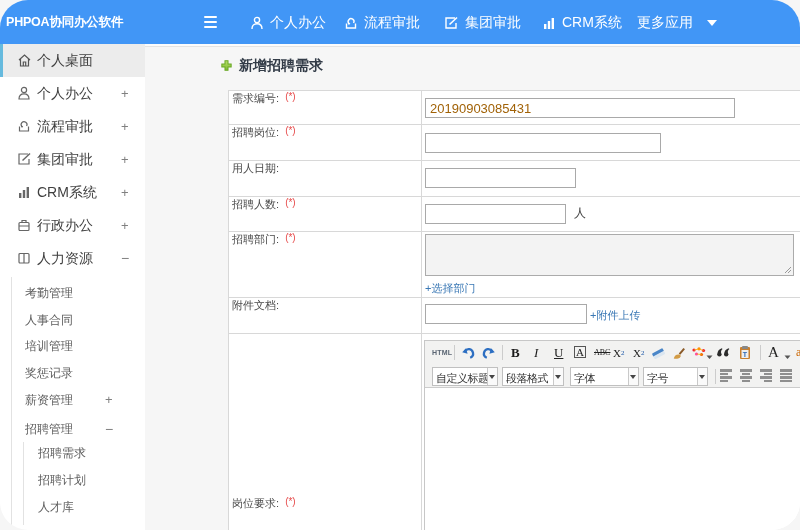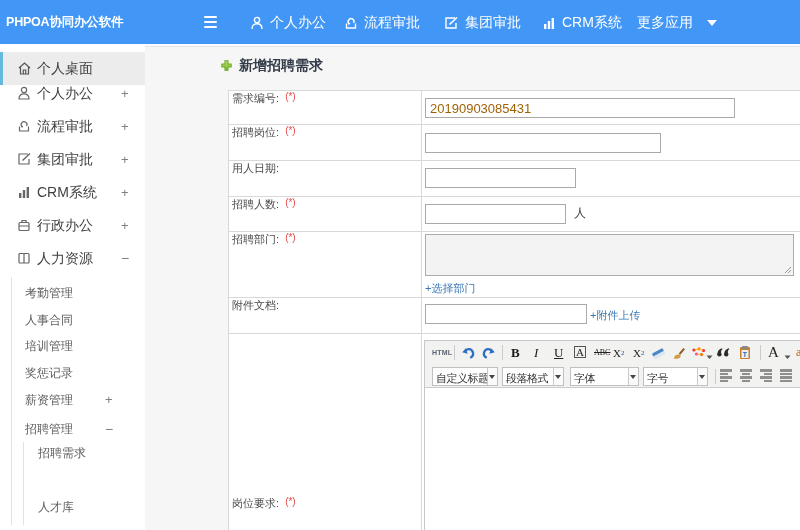--- a/index.html
+++ b/index.html
@@ -1,18 +1,18 @@
 <!DOCTYPE html>
 <html><head>
 <meta charset="utf-8">
 <style>
 * { margin:0; padding:0; box-sizing:border-box; }
 html,body { width:800px; height:530px; overflow:hidden; }
 body { font-family:"Liberation Sans", sans-serif; background:#f6f6f6; position:relative; }
-#page { position:absolute; top:0; left:0; width:800px; height:530px; overflow:hidden; }
+#page { position:absolute; top:0; left:0; width:800px; height:530px; overflow:hidden;border-radius:28px; }
 
 
 #header { position:absolute; top:0; left:0; width:800px; height:44px; background:#4196f6; }
 #logo { position:absolute; left:6px; top:0; line-height:44px; color:#fff; font-size:12.5px; font-weight:bold; letter-spacing:-0.2px; }
 .hbar { position:absolute; left:204px; width:13px; height:2px; background:#fff; border-radius:1px; }
 .hmenu { position:absolute; top:0; height:44px; color:#fff; font-size:14px; line-height:44px; }
 .hmenu svg { vertical-align:-3px; margin-right:6px; }
 #caret { position:absolute; left:707px; top:20px; width:0; height:0; border-left:5px solid transparent; border-right:5px solid transparent; border-top:6px solid #fff; }
 
 
@@ -91,21 +91,21 @@
           <rect x="5.8" y="5" width="2.4" height="8" fill="#fff"></rect>
           <rect x="9.6" y="2" width="2.4" height="11" fill="#fff"></rect>
         </svg>CRM系统</span>
     <span class="hmenu" style="left:637px;">更多应用</span>
     <div id="caret"></div>
   </div>
 
   <div id="topstrip"></div>
 
   <div id="sidebar">
-    <div class="sitem active" style="top:8px;">
+    <div class="sitem active" style="top:0px;">
       <svg width="15" height="15" viewBox="0 0 15 15">
           <path d="M2 7 L7.5 2 L13 7 M3.5 6 L3.5 13 L11.5 13 L11.5 6 M6.3 13 L6.3 9 L8.7 9 L8.7 13" fill="none" stroke="#555" stroke-width="1.2"></path>
         </svg>
       <span class="txt">个人桌面</span>
     </div>
     <div class="sitem" style="top:33px;">
       <svg width="14" height="14" viewBox="0 0 14 14">
           <circle cx="7" cy="4" r="2.6" fill="none" stroke="#666" stroke-width="1.2"></circle>
           <path d="M2 13 C2 9.5 4.2 7.8 7 7.8 C9.8 7.8 12 9.5 12 13 Z" fill="none" stroke="#666" stroke-width="1.2"></path>
         </svg>
@@ -171,20 +171,23 @@
     <div class="sub" style="top:342px;">
         <span class="txt">薪资管理</span>
         <span class="plus">+</span>
       </div>
     <div class="sub" style="top:371px;">
         <span class="txt">招聘管理</span>
         <span class="plus" style="font-size:14px;">−</span>
       </div>
     <div class="sub sub2" style="top:395px;">
         <span class="txt">招聘需求</span>
+      </div>
+    <div class="sub sub2" style="top:422px;">
+        <span class="txt">招聘计划</span>
       </div>
     <div class="sub sub2" style="top:449px;">
         <span class="txt">人才库</span>
       </div>
   </div>
 
   <svg id="plusicon" width="11" height="11" viewBox="0 0 13 13">
       <defs>
         <linearGradient id="gpg" x1="0" y1="0" x2="0" y2="1">
           <stop offset="0" stop-color="#b9e06c"></stop>

